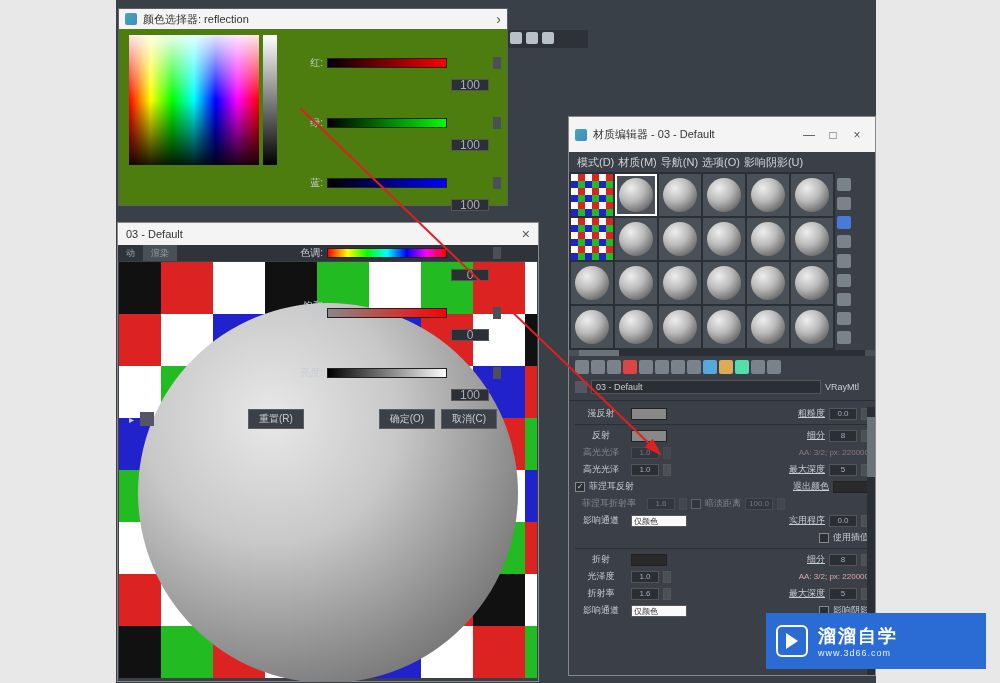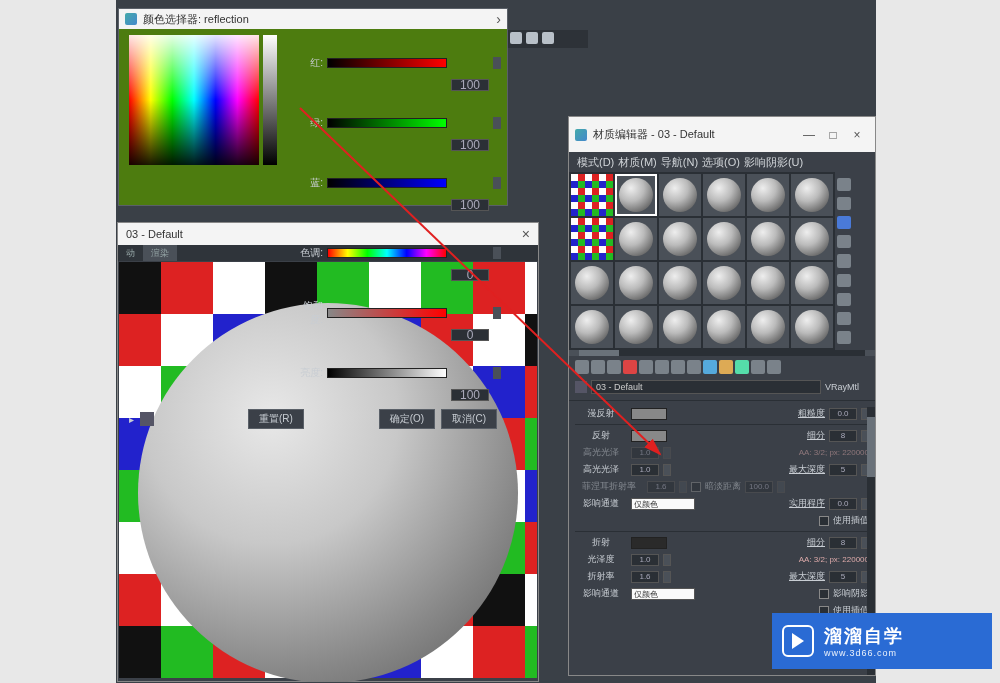--- a/index.html
+++ b/index.html
@@ -87,31 +87,31 @@
   .param-row { display:flex; align-items:center; gap:4px; margin-bottom:4px; }
   .param-row .plab { width:52px; text-align:center; }
   .param-row .swatch { width:36px; height:12px; background:#8a8a8a; border:1px solid #222; }
   .param-row .swatch.dark { background:#2a2a2a; }
   .param-row .swatch.mid { background:#888; }
   .param-row .pval { width:28px; height:12px; background:#2a2f35; border:1px solid #555; color:#aab; font-size:8px; display:flex;align-items:center;justify-content:center;}
   .param-row .pspin { width:8px;height:12px;background:#4a5058;border:1px solid #555;}
   .param-row .plab2 { width:42px; text-align:right; margin-left:auto;text-decoration:underline; }
   .param-row .cb { width:10px;height:10px; border:1px solid #888; background:#2a2f35; display:inline-flex;align-items:center;justify-content:center;}
   .param-row .cb.on::after { content:"✓"; font-size:8px; color:#ccc; }
-  .param-row .sel { width:64px;height:12px;background:#fafafa;border:1px solid #555;font-size:8px;color:#333;padding:0 2px;}
+  .param-row .sel { width:56px;height:12px;background:#fafafa;border:1px solid #555;font-size:8px;color:#333;padding:0 2px;}
   .param-row.faded { opacity:0.5; }
   .divider { height:1px; background:#2a2f35; margin:4px 0; }
   .me-vscroll { position:absolute; right:0; top:290px; bottom:0; width:8px; background:#2a2f35; }
   .me-vscroll .vthumb { width:8px; height:60px; background:#6a727a; margin-top:10px; }
   
   
   .arrow-svg { position:absolute; left:0; top:0; width:1000px; height:683px; pointer-events:none; z-index:10; }
   
   
-  .watermark { position:absolute; right:8px; bottom:14px; width:220px; height:56px; background:#2a6bd4; display:flex; align-items:center; padding:0 10px; color:#fff; z-index:20; }
+  .watermark { position:absolute; right:14px; bottom:14px; width:220px; height:56px; background:#2a6bd4; display:flex; align-items:center; padding:0 10px; color:#fff; z-index:20; }
   .watermark .play { width:32px;height:32px; border:2px solid #fff; border-radius:6px; display:flex;align-items:center;justify-content:center; margin-right:10px;}
   .watermark .play::after { content:""; width:0;height:0;border-style:solid;border-width:8px 0 8px 12px;border-color:transparent transparent transparent #fff;}
   .watermark .wt { display:flex; flex-direction:column; }
   .watermark .wt .big { font-size:18px; font-weight:bold; letter-spacing:2px; }
   .watermark .wt .sm { font-size:9px; letter-spacing:1px; opacity:0.9; }
 </style>
 </head>
 <body>
 
 <div class="app-bg"></div>
@@ -443,20 +443,26 @@
         <span style="font-size:8px;color:#daa;">AA: 3/2; px: 220000</span>
       </div>
       <div class="param-row">
         <span class="plab">高光光泽</span>
         <span class="pval">1.0</span>
         <span class="pspin"></span>
         <span class="plab2">最大深度</span>
         <span class="pval">5</span>
         <span class="pspin"></span>
       </div>
+      <div class="param-row">
+        <span class="cb on"></span>
+        <span>菲涅耳反射</span>
+        <span class="plab2">退出颜色</span>
+        <span class="swatch dark"></span>
+      </div>
       <div class="param-row faded">
         <span class="plab" style="width:68px">菲涅耳折射率</span>
         <span class="pval">1.6</span>
         <span class="pspin"></span>
         <span class="cb"></span>
         <span>暗淡距离</span>
         <span class="pval">100.0</span>
         <span class="pspin"></span>
       </div>
       <div class="param-row">

